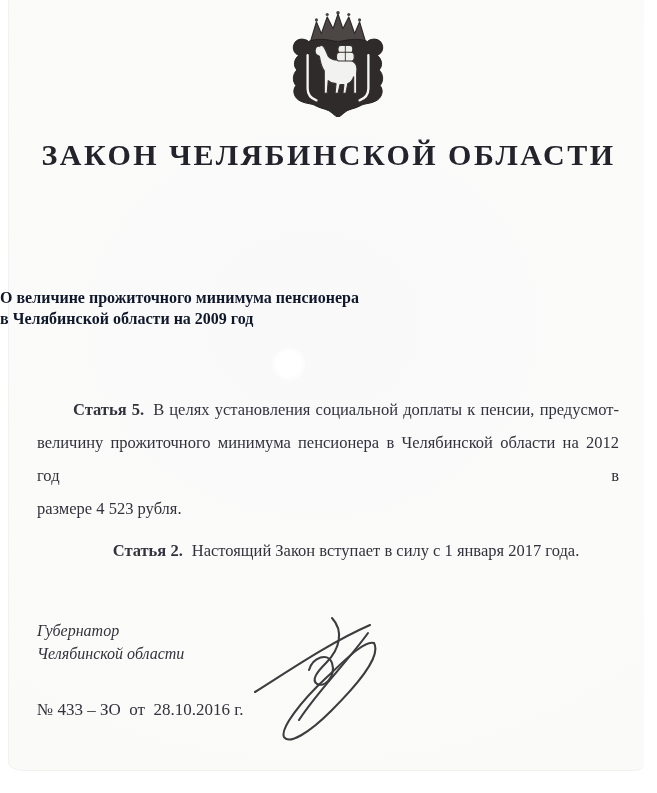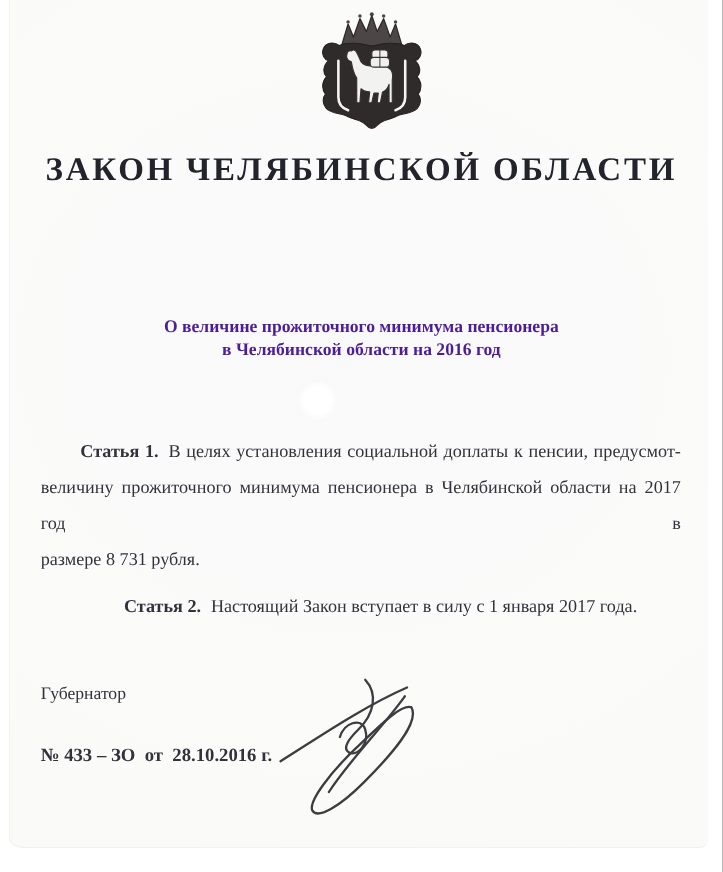--- a/index.html
+++ b/index.html
@@ -16,36 +16,36 @@
     border-radius:0 0 10px 16px / 0 0 6px 9px;
   }
   .content{position:absolute;left:0;top:0;width:657px;height:793px;}
   .crest{display:block;margin:11px auto 0;transform:translateX(9px);}
   .title{
     margin-top:19px;text-align:center;font-weight:bold;
     font-size:30px;letter-spacing:2.5px;color:#23232c;line-height:37px;
     white-space:nowrap;
   }
   .subtitle{
-    margin-top:114px;text-align:center;font-weight:bold;
-    font-size:16px;line-height:21px;color:#4c1d95;
+    margin-top:114px;text-align:left;font-weight:bold;
+    font-size:16px;line-height:21px;color:#0f172a;
   }
   .body-text{margin:0 38px 0 37px;font-size:16.5px;color:#32323c;}
   .article1{margin-top:64px;}
   .article1 .line{line-height:33px;text-align:justify;text-align-last:justify;}
   .article1 .line.last{text-align:left;text-align-last:left;}
   .article1 .line.first{text-indent:0;padding-left:36px;}
   .article-label{font-weight:bold;margin-right:9px;}
   .article2{margin-top:9px;line-height:33px;padding-left:36px;text-align:center;}
   .sign-row{
     margin:52px 38px 0 37px;display:flex;justify-content:space-between;
-    align-items:center;font-size:16px;line-height:23px;color:#32323c;
+    align-items:center;font-size:16px;line-height:23px;color:#32323c;font-style:italic;
   }
   .reg-line{
-    margin:35px 38px 0 37px;font-size:17px;color:#32323c;white-space:pre;font-weight:bold;
+    margin:35px 38px 0 37px;font-size:17px;color:#32323c;white-space:pre;
   }
   .watermark-dot{
     position:absolute;left:272px;top:347px;width:34px;height:34px;border-radius:50%;
     background:radial-gradient(circle, #ffffff 0%, #ffffff 50%, rgba(255,255,255,0) 78%);
   }
   .signature-svg{position:absolute;left:247px;top:591px;}
 </style>
 </head>
 <body>
 
@@ -89,40 +89,41 @@
       <rect x="50" y="35" width="15" height="8" rx="3" fill="#efefec" stroke="#37322f" stroke-width="1.1"></rect>
       <rect x="48.5" y="42" width="18" height="9" rx="3.5" fill="#efefec" stroke="#37322f" stroke-width="1.1"></rect>
       <line x1="57.5" y1="35" x2="57.5" y2="51" stroke="#37322f" stroke-width="0.9"></line>
     </g>
   </svg>
 
   <div class="title">ЗАКОН ЧЕЛЯБИНСКОЙ ОБЛАСТИ</div>
 
   <div class="subtitle">
     <div>О величине прожиточного минимума пенсионера</div>
-    <div>в Челябинской области на 2016 год</div>
+    <div>в Челябинской области на 2009 год</div>
   </div>
 
   <div class="watermark-dot"></div>
 
   <div class="body-text article1">
     <div class="line first">
-      <span class="article-label">Статья 1.</span><span>В целях установления социальной доплаты к пенсии, предусмот-</span>
+      <span class="article-label">Статья 5.</span><span>В целях установления социальной доплаты к пенсии, предусмот-</span>
     </div>
-    <div class="line">величину прожиточного минимума пенсионера в Челябинской области на 2017 год в</div>
-    <div class="line last">размере 8 731 рубля.</div>
+    <div class="line">величину прожиточного минимума пенсионера в Челябинской области на 2012 год в</div>
+    <div class="line last">размере 4 523 рубля.</div>
   </div>
 
   <div class="body-text article2">
     <span class="article-label">Статья 2.</span><span>Настоящий Закон вступает в силу с 1 января 2017 года.</span>
   </div>
 
   <div class="sign-row">
     <div>
       <div>Губернатор</div>
+      <div>Челябинской области</div>
     </div>
   </div>
 
   <div class="reg-line">№ 433 – ЗО  от  28.10.2016 г.</div>
 
   <svg class="signature-svg" width="140" height="160" viewBox="0 0 140 160">
     <g fill="none" stroke="#2d2d31" stroke-width="2.1" stroke-linecap="round" stroke-linejoin="round" opacity="0.92">
       <path d="M8,101 C40,81 82,52 123,34"></path>
       <path d="M85,27 C97,40 93,58 79,72 C70,81 64,89 70,93 C78,97 89,85 85,72 C81,61 66,66 62,79"></path>
       <path d="M127,52 C135,66 108,96 84,120 C62,142 42,154 37,146 C33,138 53,111 80,86 C100,67 118,49 127,52"></path>

